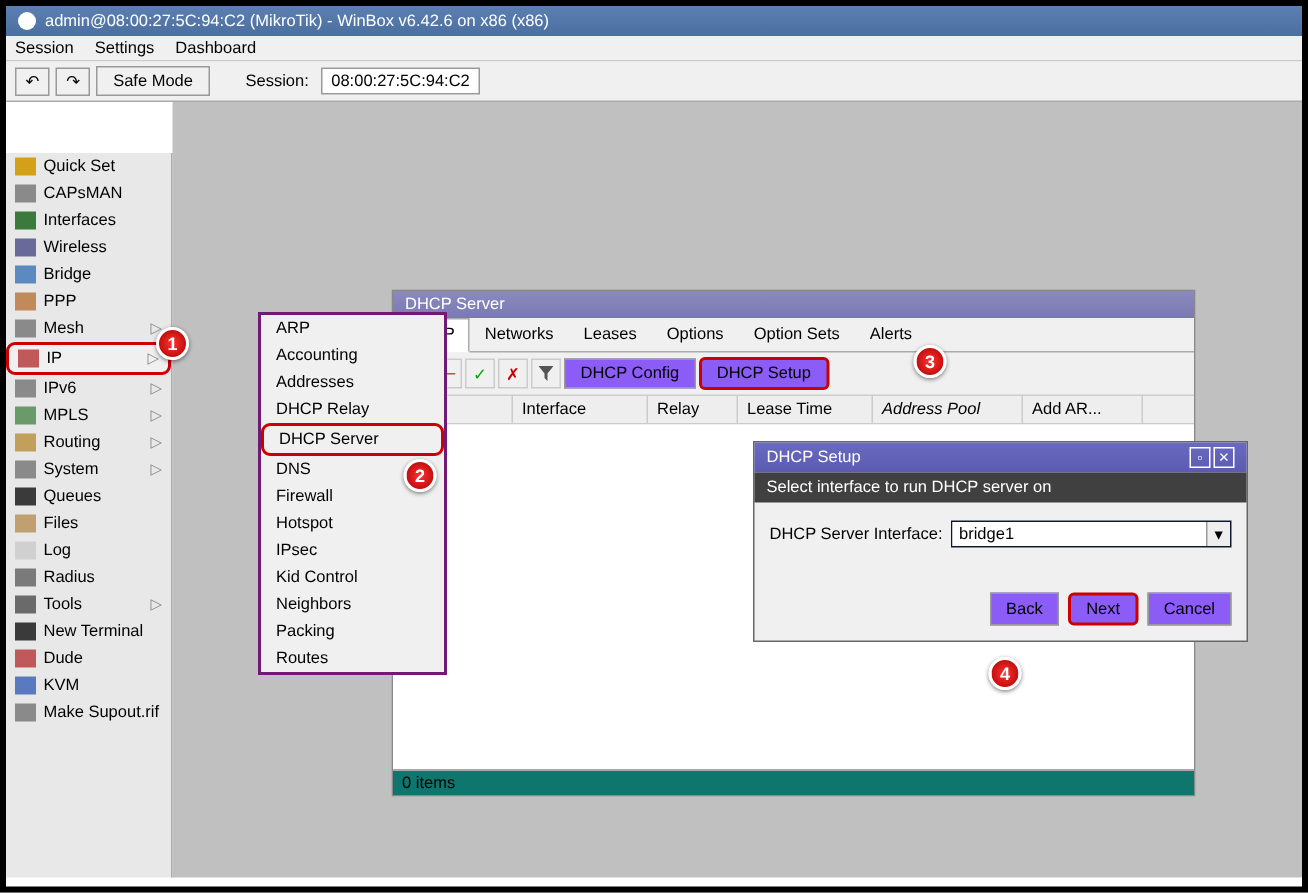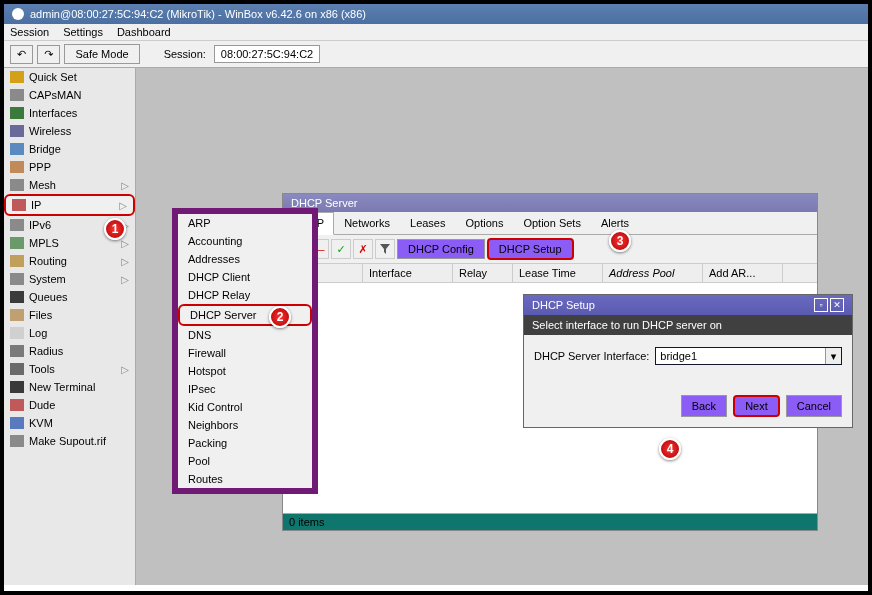--- a/index.html
+++ b/index.html
@@ -6,27 +6,27 @@
 body { background: #fff; width: 872px; height: 595px; overflow: hidden; border: 4px solid #000; }
 .titlebar { background: linear-gradient(#5a7fb0, #4a6fa0); color: #fff; padding: 4px 8px; display: flex; align-items: center; gap: 6px; text-align: right; }
 .titlebar-icon { width: 12px; height: 12px; background: #fff; border-radius: 50%; display: inline-block; }
 .menubar { background: #f0f0f0; padding: 2px 6px; border-bottom: 1px solid #ccc; display: flex; gap: 14px; }
 .menubar span { cursor: pointer; }
 .toolbar { background: #f0f0f0; padding: 3px 6px; border-bottom: 1px solid #aaa; display: flex; align-items: center; gap: 4px; }
 .tool-btn { border: 1px solid #999; background: #f0f0f0; padding: 2px 6px; cursor: pointer; }
 .safe-mode { border: 1px solid #999; background: #f0f0f0; padding: 3px 10px; cursor: pointer; }
 .session-box { border: 1px solid #999; background: #fff; padding: 2px 6px; margin-left: 4px; }
 .main { display: flex; height: calc(595px - 78px); position: relative; }
-.sidebar { width: 132px; background: #e8e8e8; border-right: 1px solid #aaa; overflow-y: auto; }
+.sidebar { width: 111px; background: #e8e8e8; border-right: 1px solid #aaa; overflow-y: auto; margin-top: 34px; }
 .side-item { padding: 3px 6px; display: flex; align-items: center; gap: 5px; cursor: pointer; position: relative; }
 .side-item.highlight { border: 2px solid #c00; border-radius: 6px; background: #f0f0f0; }
 .side-icon { width: 14px; height: 12px; display: inline-block; }
 .side-arrow { margin-left: auto; color: #888; font-size: 10px; }
 .badge { position: absolute; width: 22px; height: 22px; background: radial-gradient(#f33, #a00); border: 2px solid #fff; border-radius: 50%; color: #fff; font-weight: bold; display: flex; align-items: center; justify-content: center; font-size: 12px; z-index: 100; box-shadow: 0 1px 3px rgba(0,0,0,0.5); }
-.submenu { position: absolute; left: 168px; top: 140px; width: 146px; background: #f0f0f0; border: 6px solid #701a75; z-index: 50; }
+.submenu { position: absolute; left: 168px; top: 140px; width: 126px; background: #f0f0f0; border: 2px solid #701a75; z-index: 50; }
 .submenu-item { padding: 3px 10px; cursor: pointer; }
 .submenu-item.highlight { border: 2px solid #c00; border-radius: 6px; }
 .content-area { flex: 1; background: #c0c0c0; position: relative; }
 .dhcp-window { position: absolute; left: 146px; top: 125px; width: 536px; background: #f0f0f0; border: 1px solid #888; }
 .dhcp-title { background: linear-gradient(#8a8ac0, #7a7ab0); color: #fff; padding: 3px 8px; }
 .tabs { display: flex; border-bottom: 1px solid #aaa; background: #f0f0f0; }
 .tab { padding: 4px 9px; cursor: pointer; border: 1px solid transparent; }
 .tab.active { background: #fff; border: 1px solid #aaa; border-bottom: 1px solid #fff; margin-bottom: -1px; }
 .dhcp-toolbar { padding: 3px 4px; display: flex; gap: 2px; align-items: center; border-bottom: 1px solid #ccc; }
 .icon-btn { width: 20px; height: 20px; border: 1px solid #ccc; background: #f0f0f0; display: flex; align-items: center; justify-content: center; cursor: pointer; }
@@ -162,31 +162,29 @@
       <div class="side-item">
         <span class="side-icon" style="background: rgb(138, 138, 138);"></span>
         <span>Make Supout.rif</span>
       </div>
     </div>
 
   <div class="submenu" id="submenu">
       <div class="submenu-item">ARP</div>
       <div class="submenu-item">Accounting</div>
       <div class="submenu-item">Addresses</div>
-      <div class="submenu-item">DHCP Client</div>
       <div class="submenu-item">DHCP Relay</div>
       <div class="submenu-item highlight">DHCP Server</div>
       <div class="submenu-item">DNS</div>
       <div class="submenu-item">Firewall</div>
       <div class="submenu-item">Hotspot</div>
       <div class="submenu-item">IPsec</div>
       <div class="submenu-item">Kid Control</div>
       <div class="submenu-item">Neighbors</div>
       <div class="submenu-item">Packing</div>
-      <div class="submenu-item">Pool</div>
       <div class="submenu-item">Routes</div>
     </div>
 
   <div class="content-area">
     <div class="dhcp-window">
       <div class="dhcp-title">DHCP Server</div>
       <div class="tabs" id="tabs">
           <div class="tab active">DHCP</div>
           <div class="tab">Networks</div>
           <div class="tab">Leases</div>

